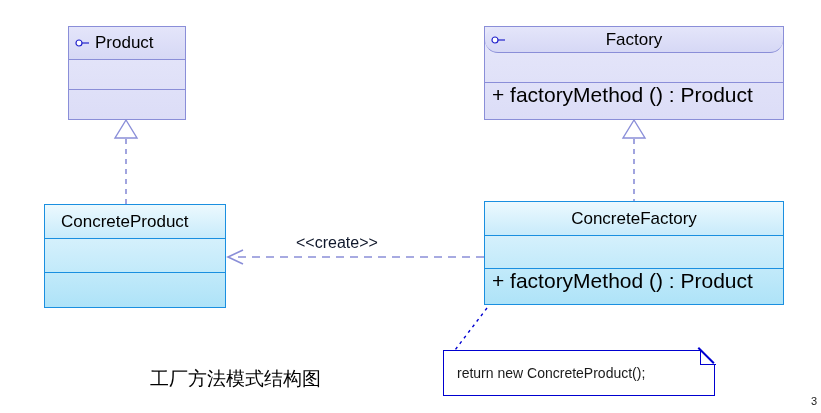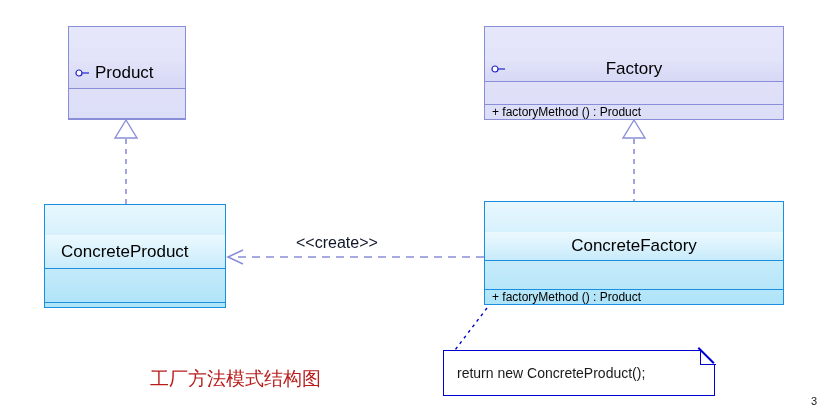--- a/index.html
+++ b/index.html
@@ -36,38 +36,36 @@
   }
 
   .uml-title {
     position: relative;
     box-sizing: border-box;
     display: flex;
     align-items: center;
     font-size: 17px;
     color: #000000;
     white-space: nowrap;
-    margin-top: 30px;
   }
   .uml-box.purple .uml-title {
     border-bottom: 1px solid #8a8ed8;
     background: linear-gradient(to bottom, #e4e5fa 0%, #d6d8f5 100%);
   }
   .uml-box.cyan .uml-title {
     border-bottom: 1px solid #1a8fe0;
     background: linear-gradient(to bottom, #ecf9fe 0%, #c8ebfb 100%);
   }
   .title-center { justify-content: center; }
   .title-left   { justify-content: flex-start; padding-left: 16px; }
 
   .uml-compartment {
     box-sizing: border-box;
     display: flex;
-    align-items: center;
-    font-size: 12px;
+    font-size: 21px;
     color: #000000;
     white-space: nowrap;
     padding-left: 7px;
   }
   .uml-box.purple .uml-compartment.divided { border-bottom: 1px solid #8a8ed8; }
   .uml-box.cyan   .uml-compartment.divided { border-bottom: 1px solid #1a8fe0; }
 
   
   .iface-icon {
     position: absolute;
@@ -123,21 +121,21 @@
     white-space: nowrap;
     text-align: center;
   }
 
   
   .connector { position: absolute; }
 
   .caption {
     position: absolute;
     font-size: 19px;
-    color: #b91c1c;
+    color: #000000;
     white-space: nowrap;
     font-family: "DejaVu Sans", "Liberation Sans", sans-serif;
   }
 
   .corner-mark {
     position: absolute;
     font-size: 11px;
     color: #222;
     white-space: nowrap;
   }
@@ -175,21 +173,21 @@
         <circle cx="4" cy="5" r="3" fill="#ffffff" stroke="#2222cc" stroke-width="1.2"></circle>
         <line x1="7" y1="5" x2="14" y2="5" stroke="#2222cc" stroke-width="1.2"></line>
       </svg>
       <span>Product</span>
     </div>
     <div class="uml-compartment divided" style="height:30px;"></div>
     <div class="uml-compartment" style="flex:1;"></div>
   </div>
 
   <div class="uml-box purple" style="left:484px; top:26px; width:300px; height:94px;">
-    <div class="uml-title title-center" style="height:33px;">
+    <div class="uml-title title-center" style="height:26px;border-radius:16px;">
       <svg class="iface-icon" viewBox="0 0 16 10">
         <circle cx="4" cy="5" r="3" fill="#ffffff" stroke="#2222cc" stroke-width="1.2"></circle>
         <line x1="7" y1="5" x2="14" y2="5" stroke="#2222cc" stroke-width="1.2"></line>
       </svg>
       <span>Factory</span>
     </div>
     <div class="uml-compartment divided" style="height:30px;"></div>
     <div class="uml-compartment" style="flex:1;">
       <span>+ factoryMethod () : Product</span>
     </div>

